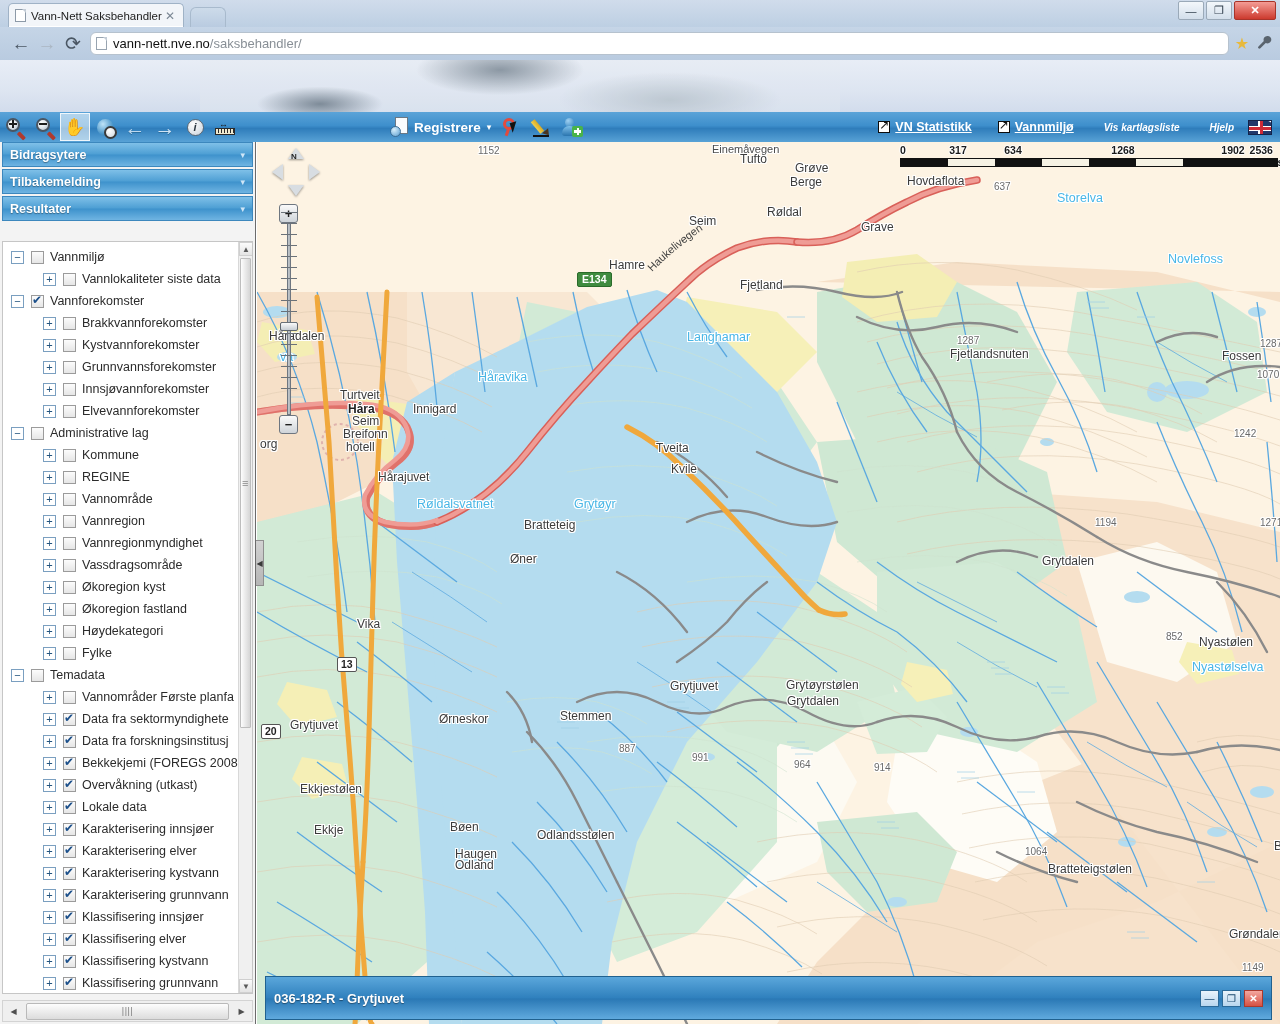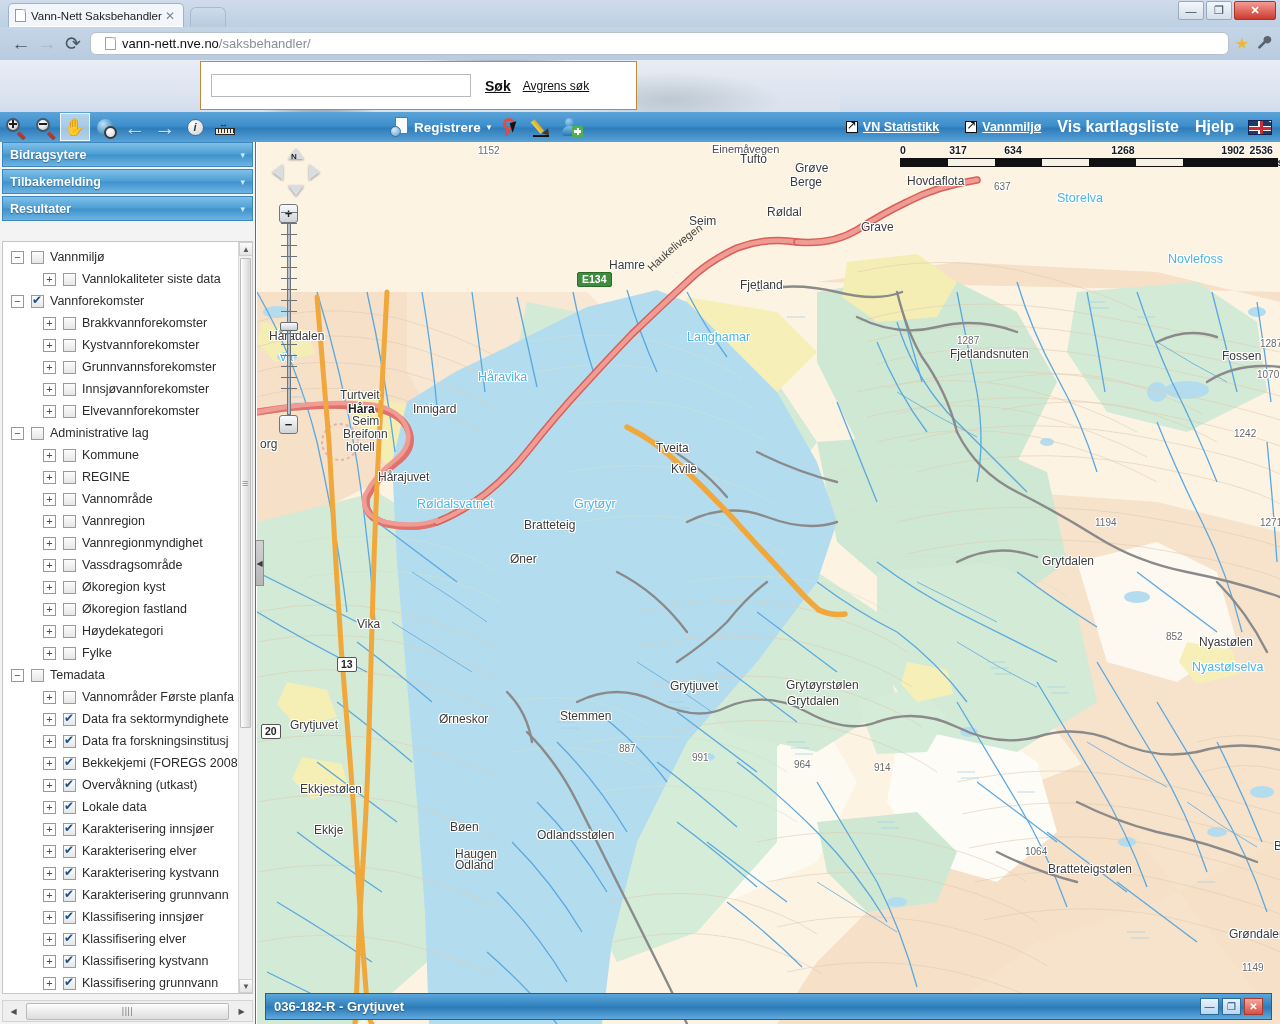--- a/index.html
+++ b/index.html
@@ -68,21 +68,21 @@
     display: flex; align-items: center; padding: 0 8px;
   }
   .navbtn {
     width: 26px; height: 26px; display: flex; align-items: center; justify-content: center;
     font-size: 19px; color: #4a5663; flex: 0 0 auto;
   }
   .navbtn.dim { color: #aab6c2; }
   #omnibox {
     flex: 1 1 auto; height: 23px; margin: 0 6px 0 4px;
     background: #fff; border: 1px solid #b6c2ce; border-radius: 6px;
-    display: flex; align-items: center; padding: 0 14px;
+    display: flex; align-items: center; padding: 0 5px;
   }
   #omni-pageicon {
     width: 11px; height: 13px; background: #fff; border: 1px solid #98a4b0;
     margin-right: 6px; flex: 0 0 auto; position: relative;
   }
   #omni-pageicon:after {
     content:""; position:absolute; right:-1px; top:-1px;
     border-left:4px solid transparent; border-top:4px solid #c3ccd6;
   }
   #omni-url { font-size: 13px; color: #888f96; white-space: nowrap; }
@@ -273,21 +273,21 @@
     width: 12px; height: 12px; background: #fff; border: 1px solid #0c0c0c;
     position: relative;
   }
   .ext-ico:after {
     content: "↗"; position: absolute; left: 0px; top: -4px; font-size: 12px; color: #111;
   }
   .ext-label {
     color: #fff; font-size: 12.5px; font-weight: bold; text-decoration: underline;
   }
   .tb-text {
-    color: #fff; font-size: 16px; font-weight: bold; margin-left: 16px; cursor: pointer;
+    color: #fff; font-size: 10px; font-weight: bold; margin-left: 30px; cursor: pointer; font-style: italic;
   }
   #flag {
     width: 24px; height: 15px; margin-left: 14px; position: relative; flex: 0 0 auto;
     background: #21386b; overflow: hidden; border: 1px solid #14244a;
   }
   #flag:before {
     content:""; position:absolute; left:-4px; top:-6px; width:34px; height:2px;
     background:#fff; transform: rotate(31deg); box-shadow: 0 24px 0 -1px #fff;
   }
   #flag .wcross {
@@ -470,21 +470,21 @@
     text-shadow: 1px 0 #fff, -1px 0 #fff, 0 1px #fff, 0 -1px #fff;
   }
   #scale-track {
     position: relative; width: 378px; height: 9px;
     background: #111; border: 1px solid #111; display: flex;
   }
   .sseg { flex: 1 1 auto; }
   .sseg.light { background: #f6f2e4; }
   .sseg.dark { background: #111; }
   #status-bar {
-    position: absolute; left: 8px; right: 8px; bottom: 4px; height: 27px;
+    position: absolute; left: 8px; right: 8px; bottom: 4px; height: 44px;
     background: linear-gradient(to bottom, #5ba7db 0%, #2f80bd 50%, #2a78b5 52%, #60aade 100%);
     border: 1px solid #20618f;
     display: flex; align-items: center; padding: 0 8px; z-index: 5;
   }
   #status-title {
     color: #fff; font-size: 13px; font-weight: bold;
     text-shadow: 0 1px 1px rgba(0,0,0,.4);
   }
   #status-btns { margin-left: auto; display: flex; gap: 3px; }
   .sbtn {
@@ -527,25 +527,20 @@
     <div id="wrench-icon">
       <svg width="15" height="15" viewBox="0 0 16 16">
           <path d="M11 1a4 4 0 0 0-3.7 5.5L1.6 12.2a1.4 1.4 0 0 0 2 2l5.7-5.7A4 4 0 1 0 11 1z" fill="#5a646e"></path>
         </svg>
     </div>
   </div>
 </div>
 
 <div id="app-header">
   <div id="header-photo"></div>
-  <div id="search-box">
-    <input id="search-input" type="text" value="" style="">
-    <span id="search-submit">Søk</span>
-    <span id="search-refine">Avgrens søk</span>
-  </div>
 
 </div>
 
 <div id="toolbar">
   <div class="tb-btn">
     <span class="magn">
         <span class="lens"></span>
         <span class="sign"></span>
         <span class="sign2"></span>
         <span class="handle"></span>

